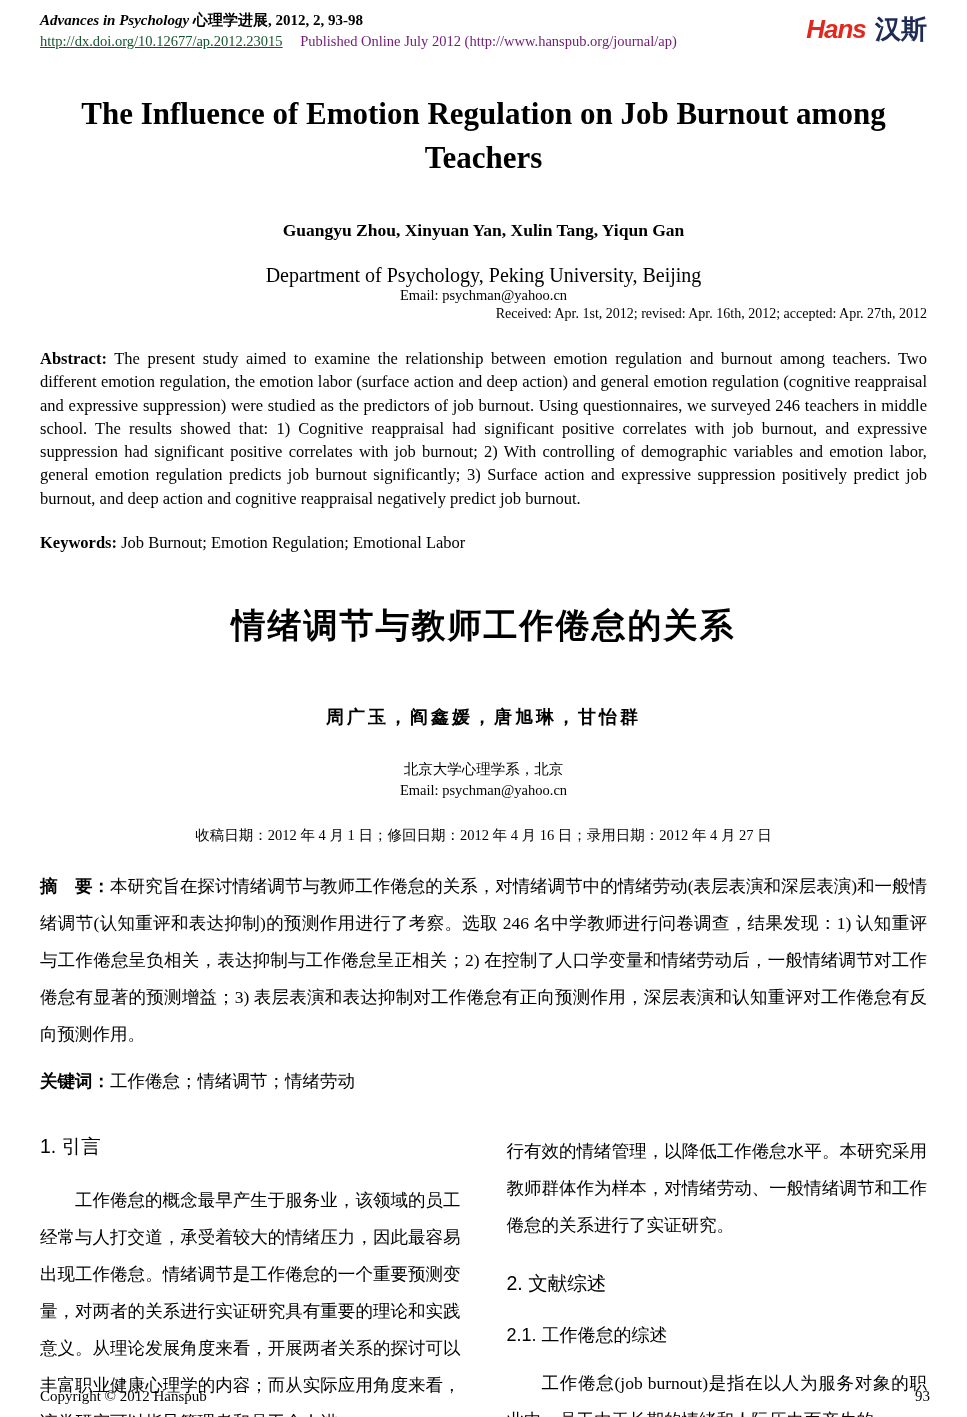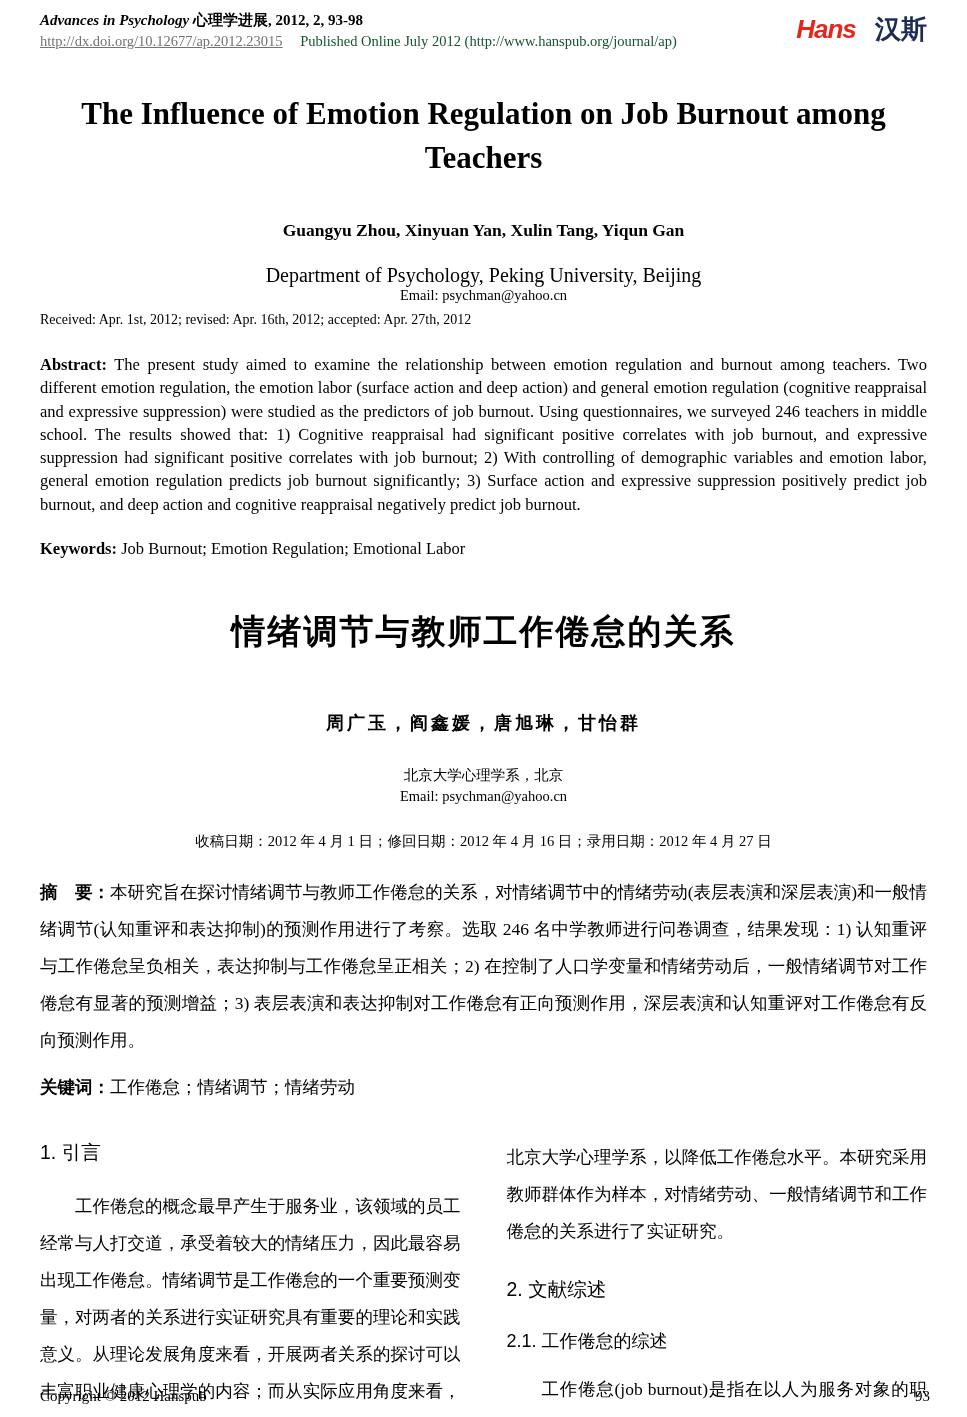--- a/index.html
+++ b/index.html
@@ -14,36 +14,36 @@
     padding: 10px 40px 0 40px;
     overflow: hidden;
   }
 
   
   .hdr { display: flex; justify-content: space-between; align-items: flex-start; }
   .hdr-left { font-size: 15px; line-height: 21px; }
   .journal-it { font-style: italic; font-weight: bold; }
   .journal-cn { font-weight: bold; }
   .doi-line { font-size: 14.5px; }
-  .doi-link { color: #737373; }
-  .pub-info { color: #14532d; margin-left: 14px; }
+  .doi-link { color: #14532d; }
+  .pub-info { color: #701a75; margin-left: 14px; }
   .logo { font-family: "Liberation Sans", sans-serif; font-size: 26px; font-weight: bold; white-space: nowrap; margin-top: 2px; }
   .logo-latin { color: #e4261c; font-style: italic; letter-spacing: -1px; }
-  .logo-cjk { color: #1d2b55; margin-left: 12px; }
+  .logo-cjk { color: #1d2b55; margin-left: 2px; }
 
   
   .en-title {
     margin-top: 40px; text-align: center;
     font-size: 31px; font-weight: bold; line-height: 44px;
     padding: 0 30px;
   }
   .en-authors { margin-top: 40px; text-align: center; font-size: 17.5px; font-weight: bold; }
   .en-affil  { margin-top: 24px; text-align: center; font-size: 20px; line-height: 20px; }
   .en-email  { text-align: center; font-size: 14.5px; line-height: 20px; }
-  .en-received { margin-top: 7px; text-align: left; font-size: 14px; }
+  .en-received { margin-top: 1px; text-align: right; font-size: 14px; }
 
   .en-abstract {
     margin-top: 25px; text-align: justify;
     font-size: 16.5px; line-height: 23.3px;
   }
   .en-keywords { margin-top: 23px; font-size: 16.5px; }
   .lbl { font-weight: bold; }
 
   
   .cn-title {
@@ -130,21 +130,21 @@
   <p class="cn-abstract"><span class="lbl">摘　要：</span><span>本研究旨在探讨情绪调节与教师工作倦怠的关系，对情绪调节中的情绪劳动(表层表演和深层表演)和一般情绪调节(认知重评和表达抑制)的预测作用进行了考察。选取 246 名中学教师进行问卷调查，结果发现：1) 认知重评与工作倦怠呈负相关，表达抑制与工作倦怠呈正相关；2) 在控制了人口学变量和情绪劳动后，一般情绪调节对工作倦怠有显著的预测增益；3) 表层表演和表达抑制对工作倦怠有正向预测作用，深层表演和认知重评对工作倦怠有反向预测作用。</span></p>
 
   <p class="cn-keywords"><span class="lbl">关键词：</span><span>工作倦怠；情绪调节；情绪劳动</span></p>
 
   <div class="columns">
     <div class="col">
       <div class="sec-h1">1. 引言</div>
       <p class="body-p indent">工作倦怠的概念最早产生于服务业，该领域的员工经常与人打交道，承受着较大的情绪压力，因此最容易出现工作倦怠。情绪调节是工作倦怠的一个重要预测变量，对两者的关系进行实证研究具有重要的理论和实践意义。从理论发展角度来看，开展两者关系的探讨可以丰富职业健康心理学的内容；而从实际应用角度来看，该类研究可以指导管理者和员工个人进</p>
     </div>
     <div class="col">
-      <p class="body-p">北京大学心理学系，以降低工作倦怠水平。本研究采用教师群体作为样本，对情绪劳动、一般情绪调节和工作倦怠的关系进行了实证研究。</p>
+      <p class="body-p">行有效的情绪管理，以降低工作倦怠水平。本研究采用教师群体作为样本，对情绪劳动、一般情绪调节和工作倦怠的关系进行了实证研究。</p>
       <div class="sec-h1" style="margin-top:26px; margin-bottom:0;">2. 文献综述</div>
       <div class="sec-h2">2.1. 工作倦怠的综述</div>
       <p class="body-p indent">工作倦怠(job burnout)是指在以人为服务对象的职业中，员工由于长期的情绪和人际压力而产生的一</p>
     </div>
   </div>
 
   <div class="footer">
     <span>Copyright © 2012 Hanspub</span>
     <span>93</span>
   </div>

